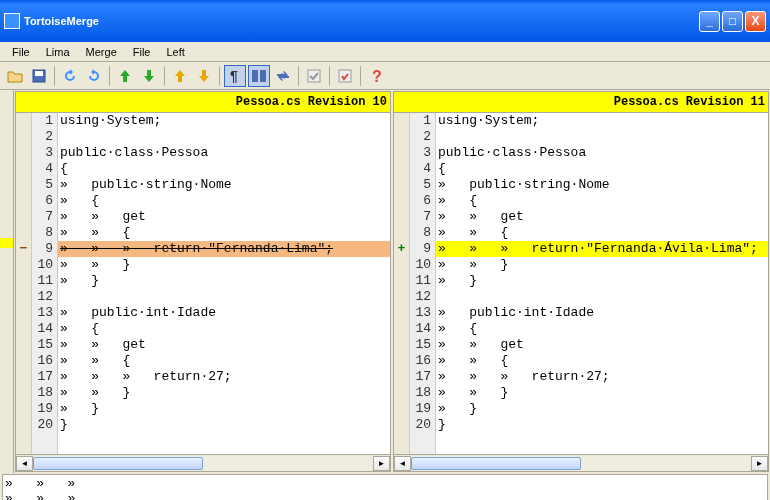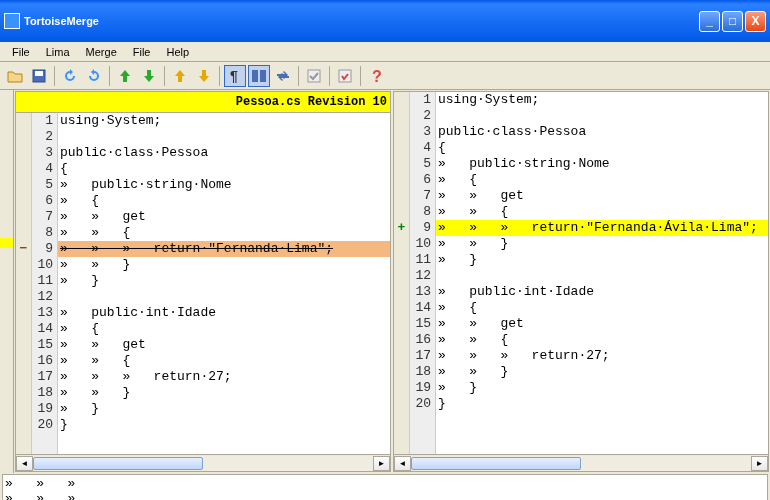--- a/index.html
+++ b/index.html
@@ -56,21 +56,21 @@
     <div class="win-btn win-max">□</div>
     <div class="win-btn win-close">X</div>
   </div>
 </div>
 
 <div class="menubar">
   <div class="menu-item">File</div>
   <div class="menu-item">Lima</div>
   <div class="menu-item">Merge</div>
   <div class="menu-item">File</div>
-  <div class="menu-item">Help</div>
+  <div class="menu-item">Left</div>
 </div>
 
 <div class="toolbar">
   <div class="tool-btn">
       <svg width="16" height="16">
         <path d="M1 4h5l2 2h7v8H1z" fill="#f5d58a" stroke="#b8860b"></path>
       </svg>
     </div>
   <div class="tool-btn">
       <svg width="16" height="16">
@@ -206,20 +206,21 @@
       </div>
       <div class="hscroll">
         <div class="hsbtn">◄</div>
         <div class="hstrack">
             <div class="hsthumb"></div>
           </div>
         <div class="hsbtn">►</div>
       </div>
     </div>
     <div class="pane">
+      <div class="pane-header">Pessoa.cs Revision 11</div>
       <div class="code-area">
         <div class="marker-col" id="right-markers">
             <div class="marker"></div>
             <div class="marker"></div>
             <div class="marker"></div>
             <div class="marker"></div>
             <div class="marker"></div>
             <div class="marker"></div>
             <div class="marker"></div>
             <div class="marker"></div>

